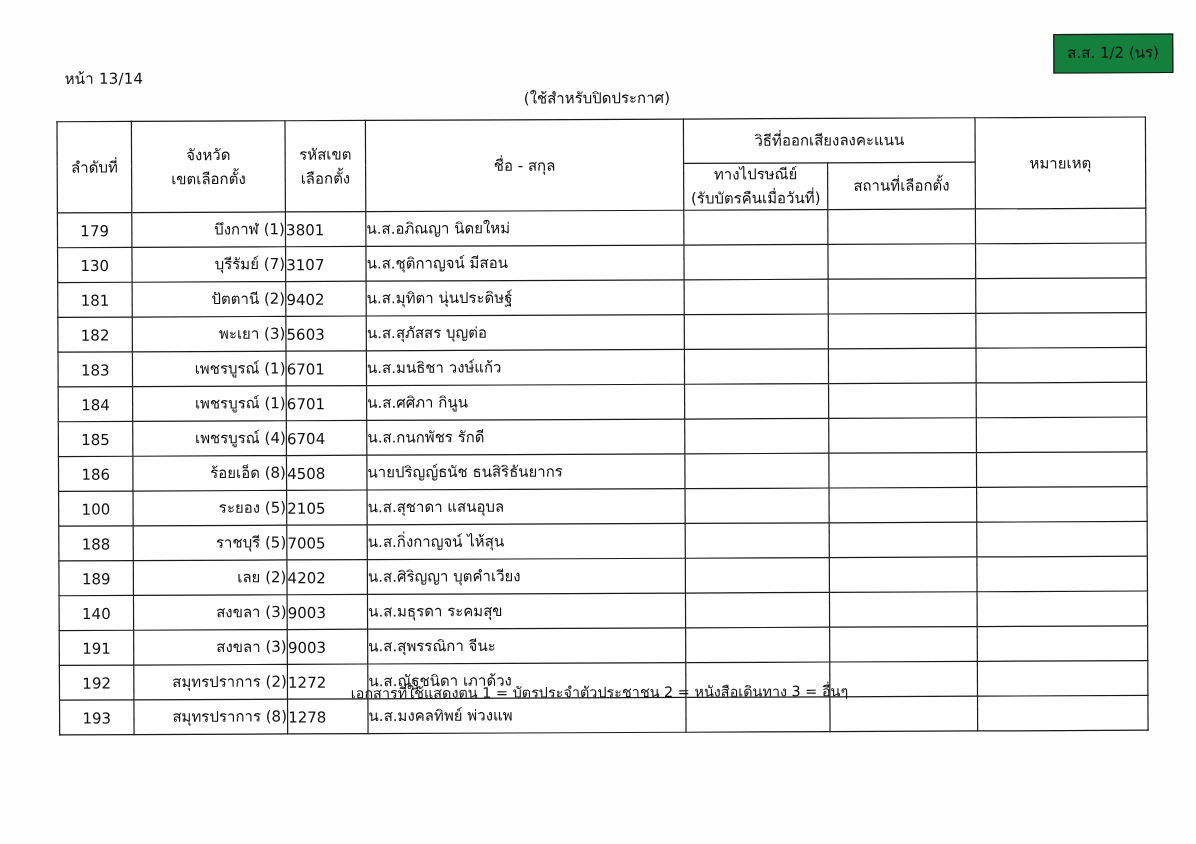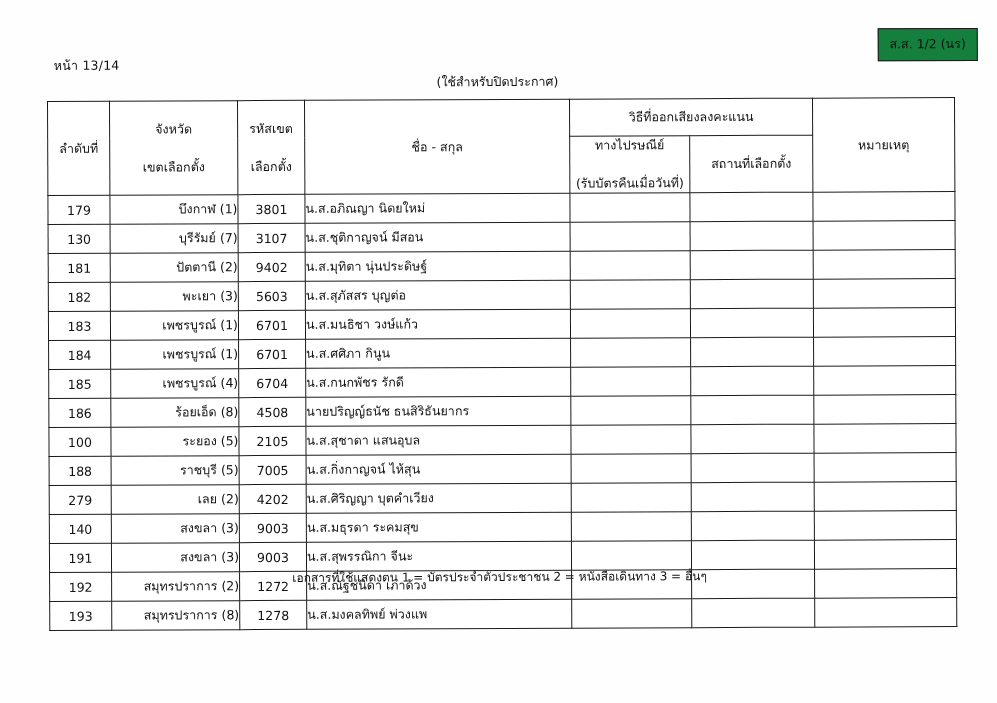--- a/index.html
+++ b/index.html
@@ -85,28 +85,28 @@
     height: 36px;
     text-align: center;
     line-height: 1.45;
     padding: 3px 2px;
   }
   thead th.tall {
     height: 73px;
   }
   thead th .l2 {
     display: block;
-    margin-top: 20px;
+    margin-top: 2px;
   }
   tbody td {
     height: 28px;
   }
   td.c-no      { text-align: center; }
   td.c-prov    { text-align: right;  padding-left: 8px; }
-  td.c-code    { text-align: center; }
+  td.c-code    { }
   td.c-name    { text-align: left;  padding-left: 8px; }
   td.c-blank   { }
 
   
   col.w-no     { width: 62px; }
   col.w-prov   { width: 128px; }
   col.w-code   { width: 67px; }
   col.w-name   { width: 265px; }
   col.w-post   { width: 120px; }
   col.w-poll   { width: 123px; }
@@ -254,21 +254,21 @@
             <tr>
               <td class="c-no">188</td>
               <td class="c-prov">ราชบุรี (5)</td>
               <td class="c-code">7005</td>
               <td class="c-name">น.ส.กิ่งกาญจน์ ไห้สุน</td>
               <td class="c-blank"></td>
               <td class="c-blank"></td>
               <td class="c-blank"></td>
             </tr>
             <tr>
-              <td class="c-no">279</td>
+              <td class="c-no">189</td>
               <td class="c-prov">เลย (2)</td>
               <td class="c-code">4202</td>
               <td class="c-name">น.ส.ศิริญญา บุตคำเวียง</td>
               <td class="c-blank"></td>
               <td class="c-blank"></td>
               <td class="c-blank"></td>
             </tr>
             <tr>
               <td class="c-no">140</td>
               <td class="c-prov">สงขลา (3)</td>

